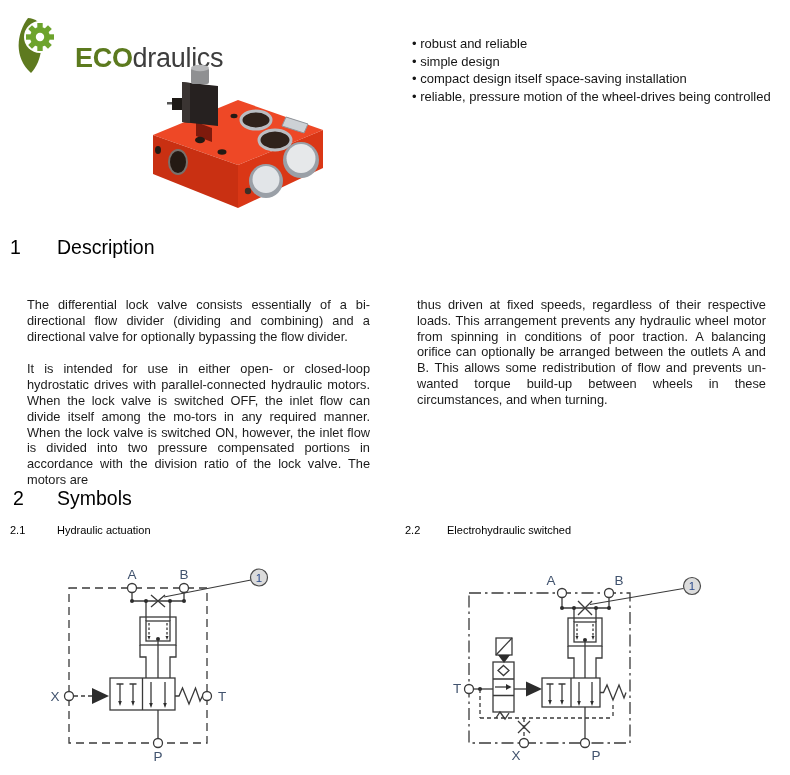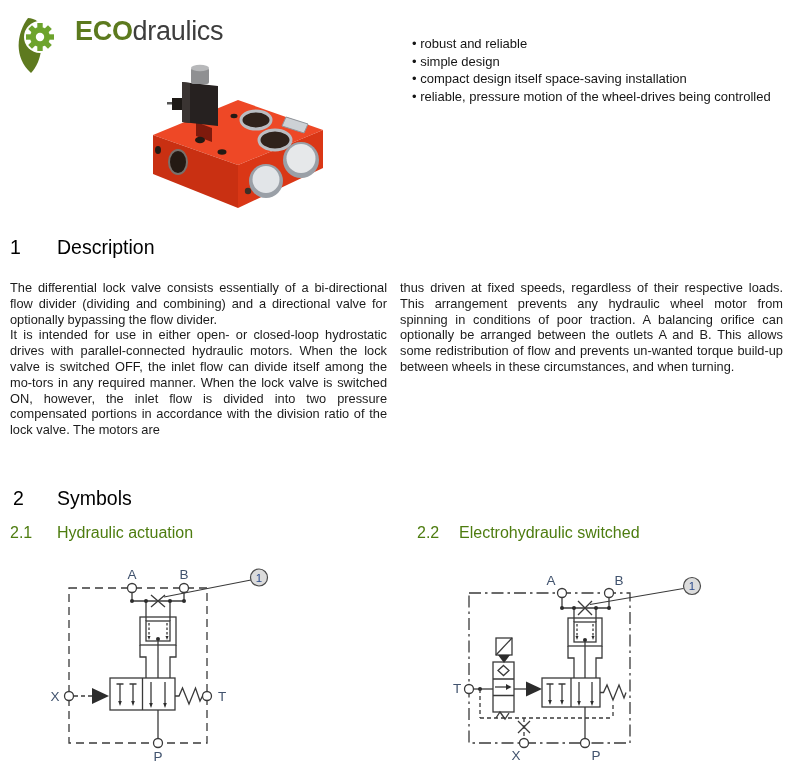--- a/index.html
+++ b/index.html
@@ -1,45 +1,45 @@
 <!DOCTYPE html>
 <html><head>
 <meta charset="utf-8">
 <title>ECOdraulics</title>
 <style>
   html,body{margin:0;padding:0;background:#ffffff;}
   .page{position:relative;width:790px;height:775px;background:#fff;overflow:hidden;
         font-family:"Liberation Sans",sans-serif;color:#1b1b1b;}
 
   
-  .logo{position:absolute;left:14px;top:16px;display:flex;align-items:flex-start;gap:7px;}
+  .logo{position:absolute;left:14px;top:16px;display:flex;align-items:flex-end;gap:7px;}
   .logo-text{font-size:27px;letter-spacing:-0.3px;white-space:nowrap;}
   .logo-eco{font-weight:700;color:#5c7a1e;}
   .logo-draulics{font-weight:400;color:#3d3d3d;}
 
   
   .photo{position:absolute;left:138px;top:60px;}
 
   
   .features{position:absolute;left:396px;top:19px;width:388px;margin:16px;padding:0;list-style:none;}
   .features li{font-size:13px;line-height:17.5px;padding-left:11px;text-indent:-11px;color:#151515;}
   .features li::before{content:"• ";}
 
   
   .h1{position:absolute;font-size:19.5px;display:flex;color:#000;}
   .h1 .num{flex:0 0 auto;}
   .hd-desc{left:10px;top:236px;} .hd-desc .num{width:47px;}
   .hd-sym{left:13px;top:487px;}  .hd-sym .num{width:44px;}
-  .sub{position:absolute;top:524px;font-size:16px;display:flex;color:#4d7c0f;}
+  .sub{position:absolute;top:524px;font-size:11px;display:flex;color:#000000;}
   .sub21{left:10px;}  .sub21 .num{width:47px;}
-  .sub22{left:405px;margin-left:12px;} .sub22 .num{width:42px;}
+  .sub22{left:405px;} .sub22 .num{width:42px;}
 
   
   .cols{position:absolute;left:10px;top:280px;display:grid;grid-template-columns:377px 383px;column-gap:13px;}
-  .cols p{margin:0;font-size:12.8px;line-height:15.8px;text-align:justify;color:#1b1b1b;}
+  .cols p{margin:17px;font-size:12.8px;line-height:15.8px;text-align:justify;color:#1b1b1b;}
 
   
   .schem1{position:absolute;left:30px;top:555px;}
   .schem2{position:absolute;left:430px;top:555px;}
   .ln,.ln *{stroke:#3a3a3a;stroke-width:1.3;fill:none;}
   .fl{fill:#2c2c2c !important;stroke:none !important;}
   .dot{fill:#2c2c2c !important;stroke:none !important;}
   .pc{fill:#fff;stroke:#3a3a3a;stroke-width:1.3;}
   .bc{fill:#dcdcdc;stroke:#4a4a4a;stroke-width:1.2;}
   .plbl{font-family:"Liberation Sans",sans-serif;font-size:13.5px;fill:#41536e;}

